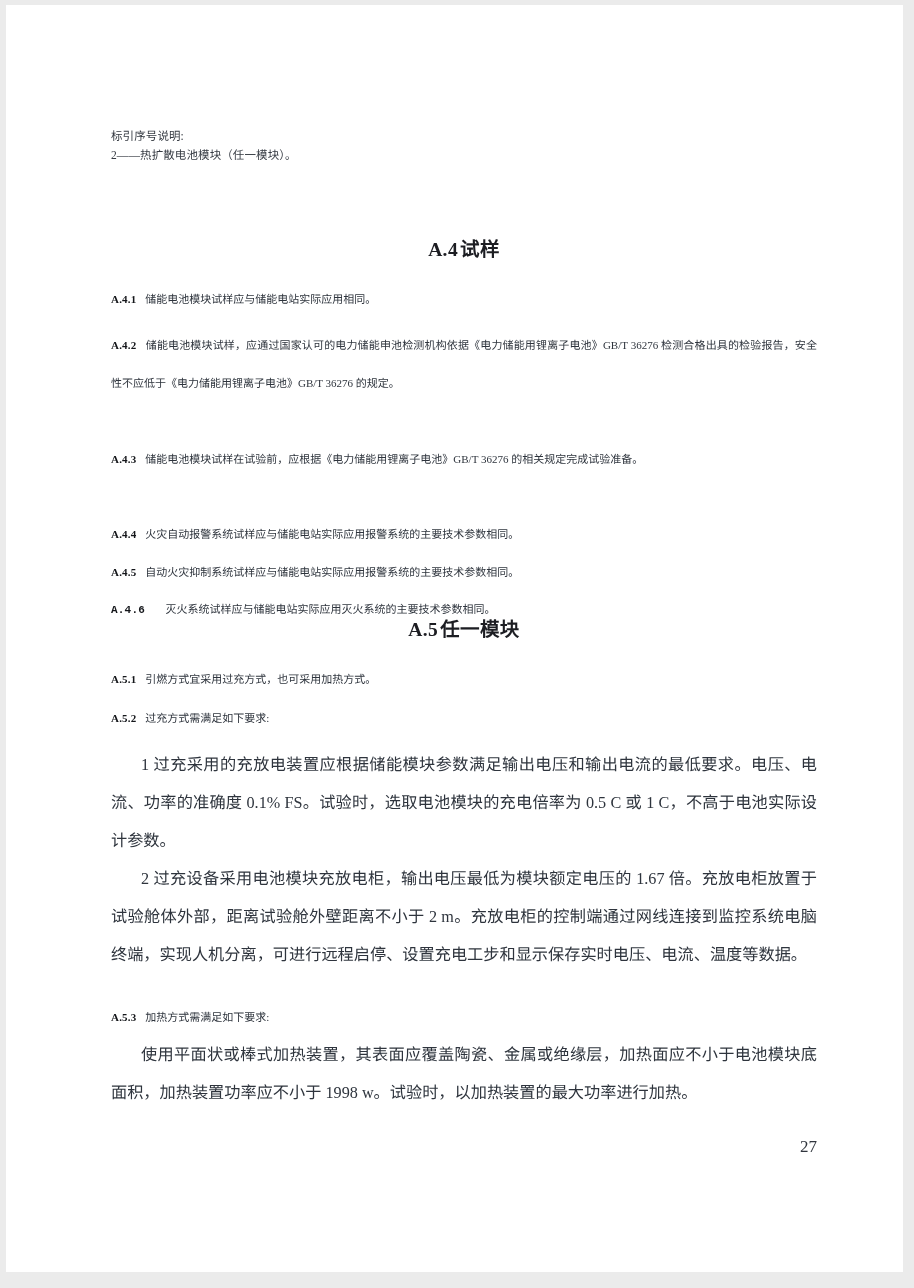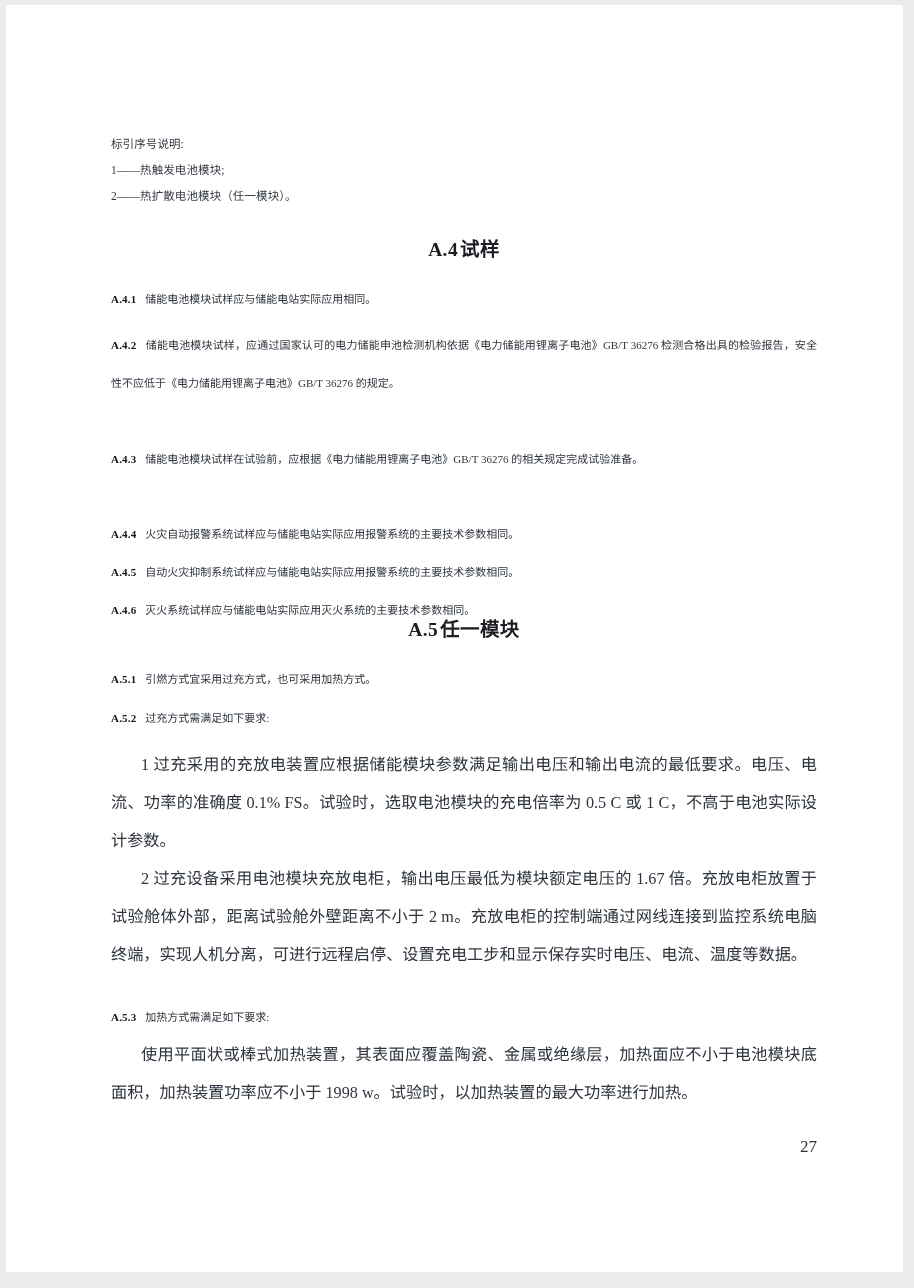--- a/index.html
+++ b/index.html
@@ -39,21 +39,20 @@
     left: 0;
     top: 122px;
     width: 600px;
     font-size: 11.5px;
     line-height: 18px;
     color: #353a42;
     letter-spacing: 0.1px;
   }
   .fig-key .key-line {
     white-space: nowrap;
-    margin-top: 8px;
   }
   .fig-key .key-title {
     margin-bottom: 1px;
   }
 
   
   .sec-heading {
     position: absolute;
     left: 0;
     width: 706px;
@@ -104,21 +103,21 @@
   .subpara .inum::after {
     content: "\00a0";
   }
 
   
   #clause-a41 { top: 275px; }
   #clause-a42 { top: 321px; }
   #clause-a43 { top: 435px; }
   #clause-a44 { top: 510px; }
   #clause-a45 { top: 548px; }
-  #clause-a46 { top: 586px; }
+  #clause-a46 { top: 586px; font-family: Liberation Mono, monospace; }
 
   #clause-a51 { top: 655px; }
   #clause-a52 { top: 694px; }
   #sub-a52-1  { top: 741px; }
   #sub-a52-2  { top: 855px; }
   #clause-a53 { top: 993px; }
   #sub-a53-1  { top: 1031px; }
 
   
   .page-number {
@@ -132,21 +131,20 @@
   }
 </style>
 </head>
 <body>
 
 <div class="page-sheet">
   <div class="page-body">
 
     <div class="fig-key">
       <div class="key-line key-title">标引序号说明:</div>
-      <div class="key-line">1——热触发电池模块;</div>
       <div class="key-line">2——热扩散电池模块（任一模块）。</div>
     </div>
 
     <div class="sec-heading" id="heading-a4">
       <span class="num">A.4</span><span>试样</span>
     </div>
 
     <div class="clause" id="clause-a41">
       <span class="cnum">A.4.1</span><span>储能电池模块试样应与储能电站实际应用相同。</span>
     </div>

